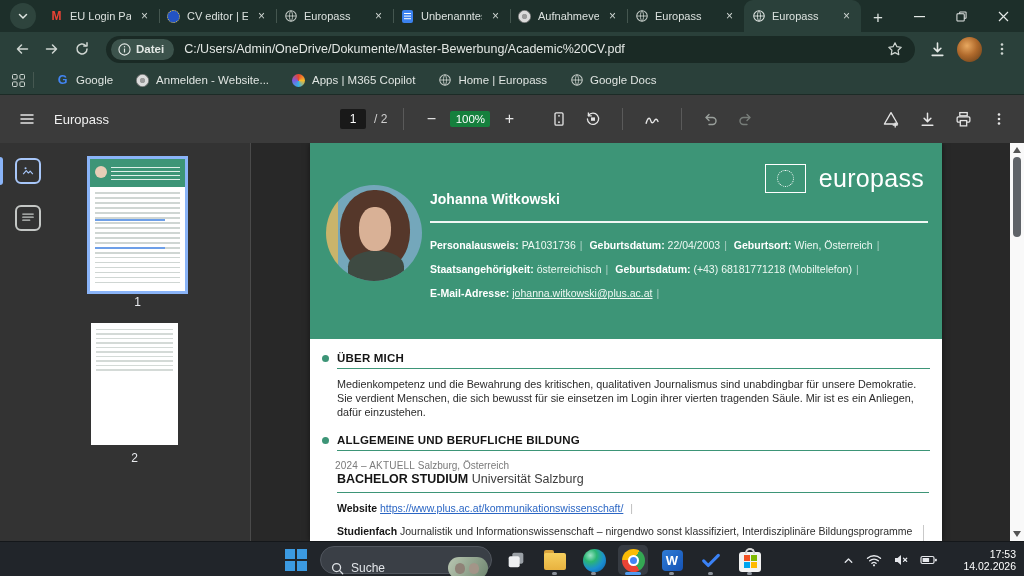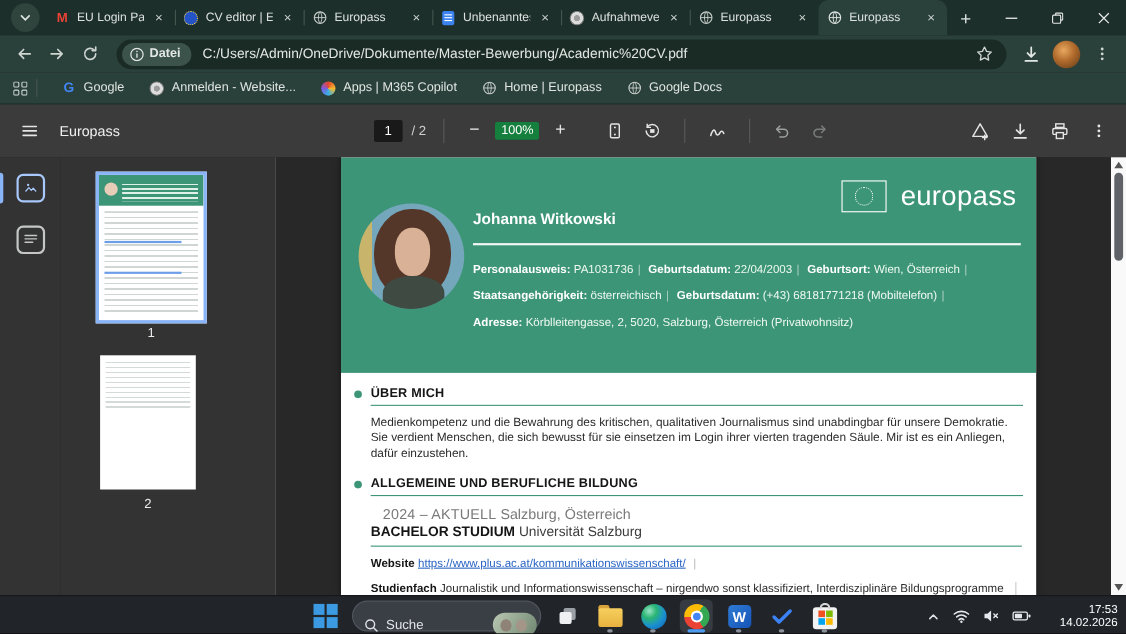--- a/index.html
+++ b/index.html
@@ -99,21 +99,21 @@
   .cv-info b{font-weight:700;}
   .cv-info .v{color:#eef9f3;}
   .sep{color:rgba(255,255,255,.55);padding:0 4px;}
   .email{text-decoration:underline;color:#fff;}
 
   .pagebody{padding:13px 12px 0 12px;color:#2d2d2d;}
   .section{position:relative;padding-left:15px;}
   .sec-h{font-size:11.5px;font-weight:700;color:#151515;border-bottom:1.6px solid #3d9577;padding-bottom:4px;letter-spacing:.2px;}
   .bullet{position:absolute;left:0;top:3px;width:7px;height:7px;border-radius:50%;background:#3d9577;}
   .about-text{font-size:10.8px;line-height:14.2px;margin:8px 0 14px 15px;color:#2b2b2b;width:592px;}
-  .edu-meta{margin:9px 0 1px 26px;font-size:13px;color:#7a7a7a;}
+  .edu-meta{margin:9px 0 1px 13px;font-size:10px;color:#7a7a7a;}
   .edu-period{letter-spacing:.2px;}
   .edu-degree{margin-left:15px;font-size:12.5px;color:#3c3c3c;}
   .edu-degree b{color:#151515;font-weight:700;}
   .edu-rule{margin:6px 0 0 15px;width:592px;height:1.4px;background:#3d9577;}
   .edu-website{margin:9px 0 0 15px;font-size:10.5px;}
   .edu-website b{color:#151515;}
   .link{color:#2b66c4;text-decoration:underline;}
   .edu-field{margin:11px 0 0 15px;font-size:10.5px;line-height:13.5px;width:578px;border-right:1px solid #c9c9c9;padding-right:8px;}
   .edu-field b{color:#151515;}
 
@@ -464,21 +464,21 @@
             <div>
               <b>Personalausweis:</b> <span class="v">PA1031736</span><span class="sep">|</span>
               <b>Geburtsdatum:</b> <span class="v">22/04/2003</span><span class="sep">|</span>
               <b>Geburtsort:</b> <span class="v">Wien, Österreich</span><span class="sep">|</span>
             </div>
             <div>
               <b>Staatsangehörigkeit:</b> <span class="v">österreichisch</span><span class="sep">|</span>
               <b>Geburtsdatum:</b> <span class="v">(+43) 68181771218 (Mobiltelefon)</span><span class="sep">|</span>
             </div>
             <div>
-              <b>Adresse:</b> <span class="v">Körblleitengasse, 2, 5020, Salzburg, Österreich (Privatwohnsitz)</span>
+              <b>E-Mail-Adresse:</b> <span class="v email">johanna.witkowski@plus.ac.at</span><span class="sep">|</span>
             </div>
           </div>
         </div>
 
         <div class="pagebody">
           <div class="section">
             <span class="bullet"></span>
             <div class="sec-h">ÜBER MICH</div>
           </div>
           <div class="about-text">Medienkompetenz und die Bewahrung des kritischen, qualitativen Journalismus sind unabdingbar für unsere Demokratie. Sie verdient Menschen, die sich bewusst für sie einsetzen im Login ihrer vierten tragenden Säule. Mir ist es ein Anliegen, dafür einzustehen.</div>

